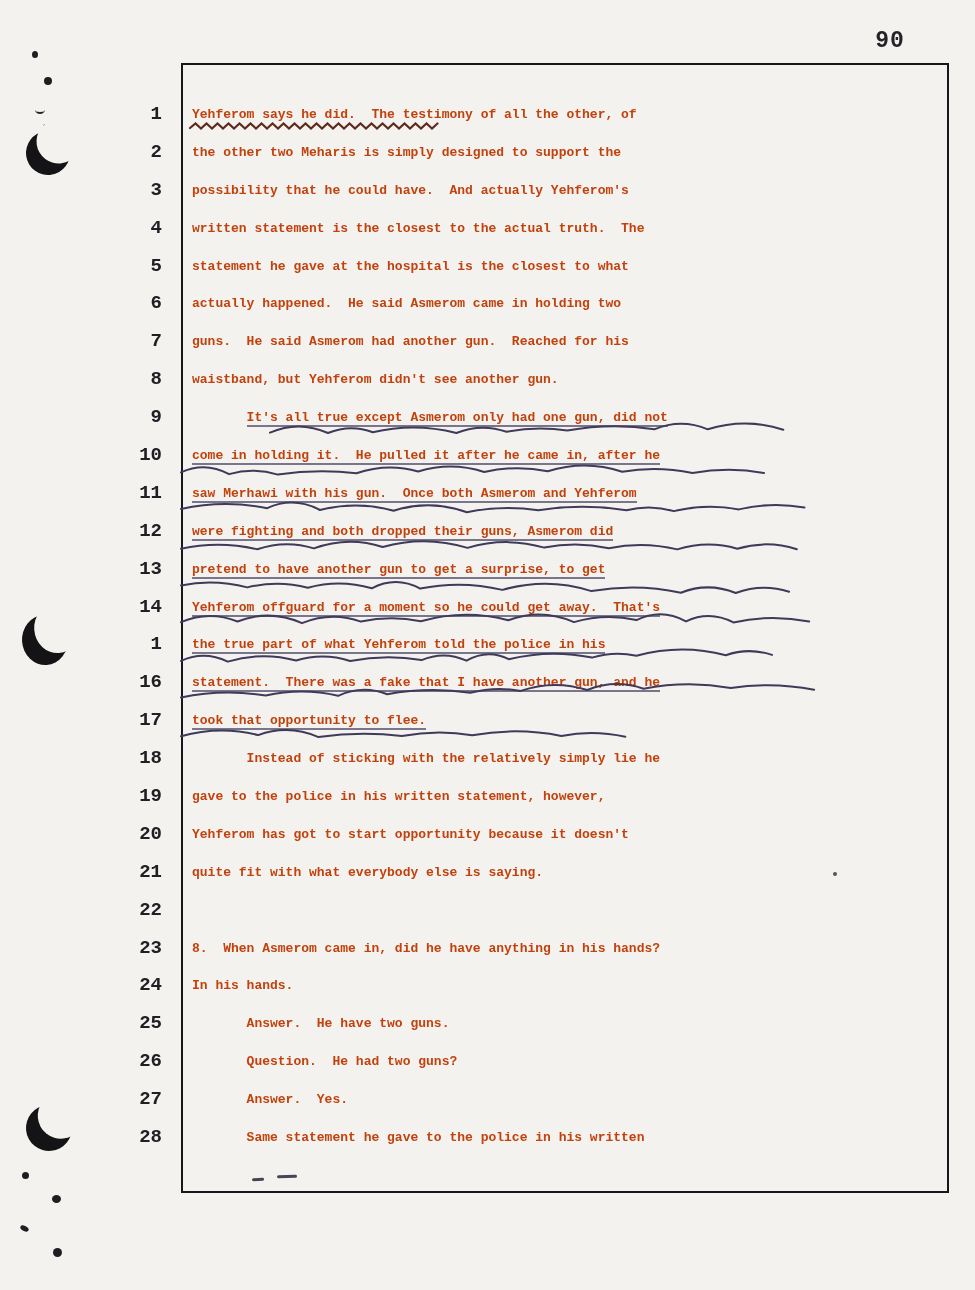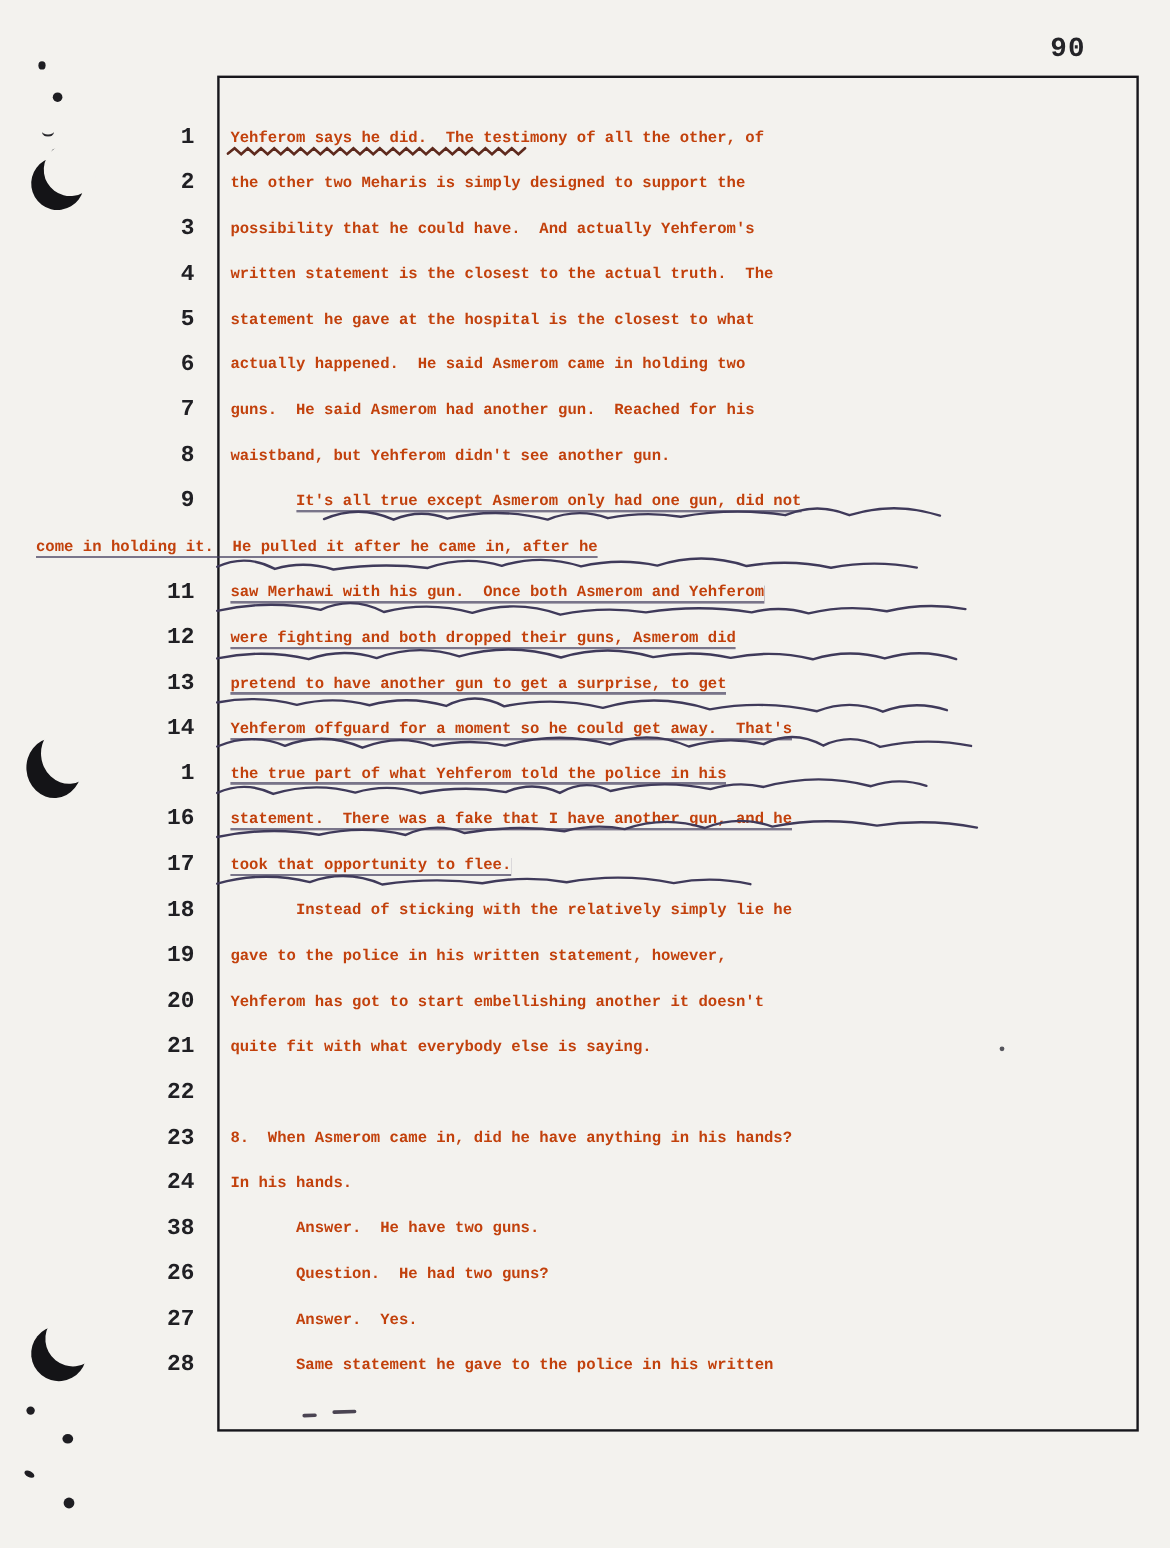--- a/index.html
+++ b/index.html
@@ -120,20 +120,21 @@
     </div>
 
     <div class="row">
       <div class="num">9</div>
       <div class="txt"><span class="indent">       </span><span class="marked mark-pen">It's all true except Asmerom only had one gun, did not</span><span class="rest"></span></div>
     <svg class="squiggle-svg" width="487.921875" height="20" style="left: 270.078px; top: 24px;">
           <path fill="none" stroke-linecap="round" d="M0 9.6 q 29.0 -12.6 58.0 0.4 q 22.4 -9.3 44.8 -0.8 q 41.8 -9.8 83.6 0.8 q 25.1 -10.1 50.2 -1.2 q 30.3 -6.1 60.7 -1.2 q 43.5 -7.8 87.1 -1.3 q 26.7 -11.0 53.4 0.0 q 37.8 -11.6 75.5 0.4" stroke="#3f3a5a" stroke-width="2"></path>
         </svg></div>
 
     <div class="row">
+      <div class="num">10</div>
       <div class="txt"><span class="indent"></span><span class="marked mark-pen">come in holding it.  He pulled it after he came in, after he</span><span class="rest"></span></div>
     <svg class="squiggle-svg" width="577" height="20" style="left: 181px; top: 24px;">
           <path fill="none" stroke-linecap="round" d="M0 11.3 q 24.1 -11.1 48.1 1.8 q 24.4 -7.1 48.8 0.5 q 39.3 -6.0 78.6 -1.3 q 30.9 -10.8 61.7 -1.8 q 33.0 -10.2 66.0 0.5 q 31.8 -7.3 63.6 -0.7 q 37.2 -12.0 74.4 0.4 q 35.2 -6.2 70.3 1.4 q 35.8 -6.7 71.5 -0.1" stroke="#3f3a5a" stroke-width="2"></path>
         </svg></div>
 
     <div class="row">
       <div class="num">11</div>
       <div class="txt"><span class="indent"></span><span class="marked mark-pen">saw Merhawi with his gun.  Once both Asmerom and Yehferom</span><span class="rest"></span></div>
     <svg class="squiggle-svg" width="577" height="20" style="left: 181px; top: 24px;">
           <path fill="none" stroke-linecap="round" d="M0 10.0 q 43.1 -9.6 86.2 -0.8 q 26.3 -12.0 52.7 1.8 q 36.9 -9.3 73.7 0.7 q 36.6 -11.4 73.3 1.5 q 35.7 -7.3 71.4 -1.9 q 44.1 -6.9 88.1 -0.0 q 23.7 -6.0 47.4 0.8 q 32.6 -7.7 65.2 -1.7 q 32.8 -7.8 65.5 -1.8" stroke="#3f3a5a" stroke-width="2"></path>
@@ -186,21 +187,21 @@
       <div class="txt"><span class="indent">       </span><span class="marked"></span><span class="rest">Instead of sticking with the relatively simply lie he</span></div>
     </div>
 
     <div class="row">
       <div class="num">19</div>
       <div class="txt"><span class="indent"></span><span class="marked"></span><span class="rest">gave to the police in his written statement, however,</span></div>
     </div>
 
     <div class="row">
       <div class="num">20</div>
-      <div class="txt"><span class="indent"></span><span class="marked"></span><span class="rest">Yehferom has got to start embellishing another it doesn't</span></div>
+      <div class="txt"><span class="indent"></span><span class="marked"></span><span class="rest">Yehferom has got to start opportunity because it doesn't</span></div>
     </div>
 
     <div class="row">
       <div class="num">21</div>
       <div class="txt"><span class="indent"></span><span class="marked"></span><span class="rest">quite fit with what everybody else is saying.</span></div>
     </div>
 
     <div class="row">
       <div class="num">22</div>
     </div>
@@ -209,21 +210,21 @@
       <div class="num">23</div>
       <div class="txt"><span class="indent"></span><span class="marked"></span><span class="rest">8.  When Asmerom came in, did he have anything in his hands?</span></div>
     </div>
 
     <div class="row">
       <div class="num">24</div>
       <div class="txt"><span class="indent"></span><span class="marked"></span><span class="rest">In his hands.</span></div>
     </div>
 
     <div class="row">
-      <div class="num">38</div>
+      <div class="num">25</div>
       <div class="txt"><span class="indent">       </span><span class="marked"></span><span class="rest">Answer.  He have two guns.</span></div>
     </div>
 
     <div class="row">
       <div class="num">26</div>
       <div class="txt"><span class="indent">       </span><span class="marked"></span><span class="rest">Question.  He had two guns?</span></div>
     </div>
 
     <div class="row">
       <div class="num">27</div>

